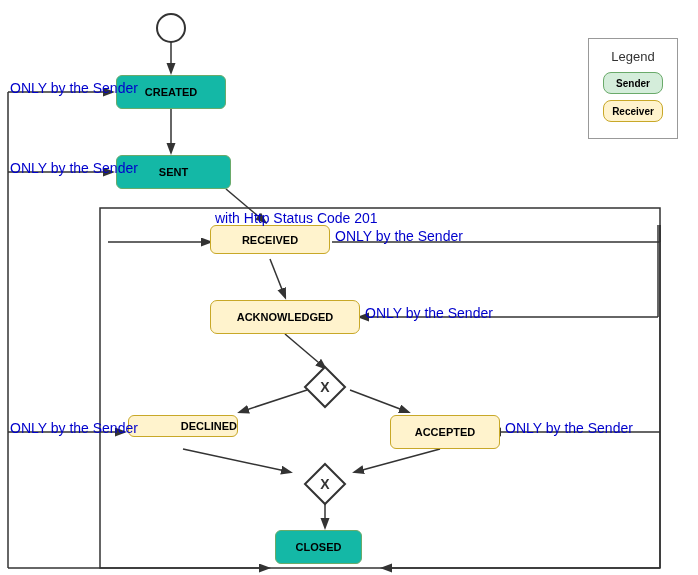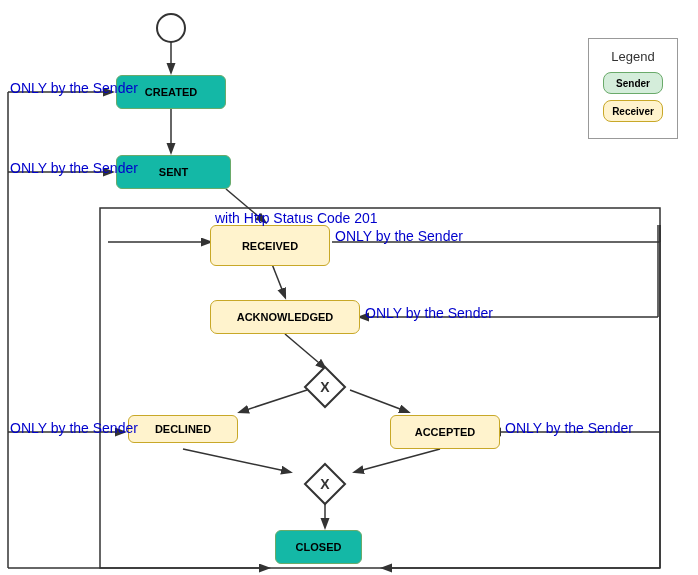--- a/index.html
+++ b/index.html
@@ -145,36 +145,36 @@
   </svg>
 
   <div class="node-box node-sender" style="left:116px; top:75px; width:110px; height:34px;">
     <span>CREATED</span>
   </div>
 
   <div class="node-box node-sender" style="left:116px; top:155px; width:115px; height:34px;">
     <span>SENT</span>
   </div>
 
-  <div class="node-box node-receiver" style="left:210px; top:225px; width:120px; height:41px;">
+  <div class="node-box node-receiver" style="left:210px; top:225px; width:120px; height:29px;">
     <span>RECEIVED</span>
   </div>
 
   <div class="node-box node-receiver" style="left:210px; top:300px; width:150px; height:34px;border-radius:7px;">
     <span>ACKNOWLEDGED</span>
   </div>
 
   <div style="position:absolute; left:303px; top:365px; width:44px; height:44px;">
     <svg width="44" height="44">
       <polygon points="22,2 42,22 22,42 2,22" fill="white" stroke="#333" stroke-width="2"></polygon>
       <text x="22" y="27" text-anchor="middle" font-weight="bold" font-size="14" fill="#333">X</text>
     </svg>
   </div>
 
-  <div class="node-box node-receiver" style="left:128px; top:415px; width:110px; height:28px;">
+  <div class="node-box node-receiver" style="left:128px; top:415px; width:110px; height:22px;justify-content:flex-end;">
     <span>DECLINED</span>
   </div>
 
   <div class="node-box node-receiver" style="left:390px; top:415px; width:110px; height:34px;">
     <span>ACCEPTED</span>
   </div>
 
   <div style="position:absolute; left:303px; top:462px; width:44px; height:44px;">
     <svg width="44" height="44">
       <polygon points="22,2 42,22 22,42 2,22" fill="white" stroke="#333" stroke-width="2"></polygon>

